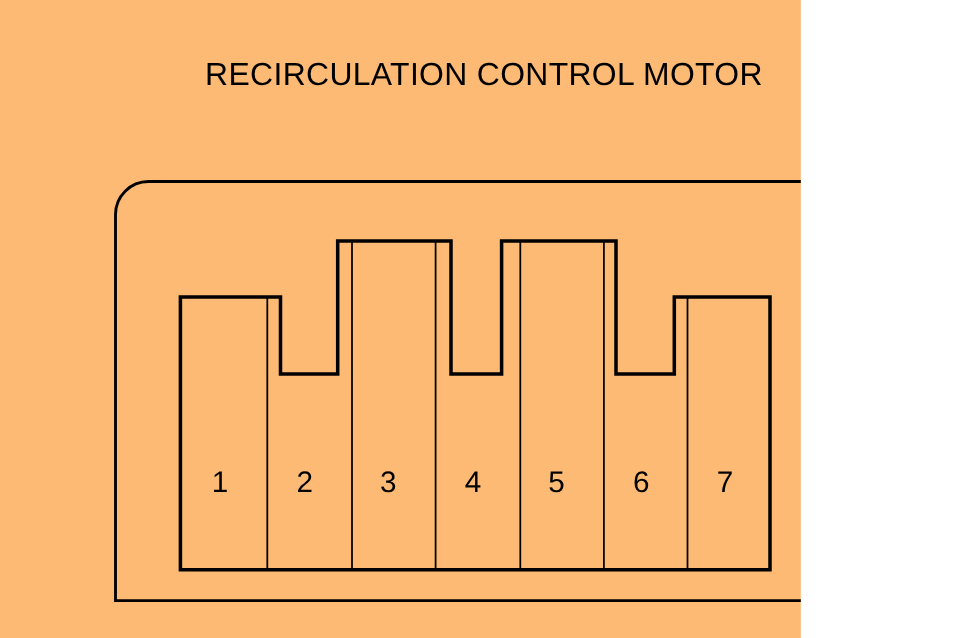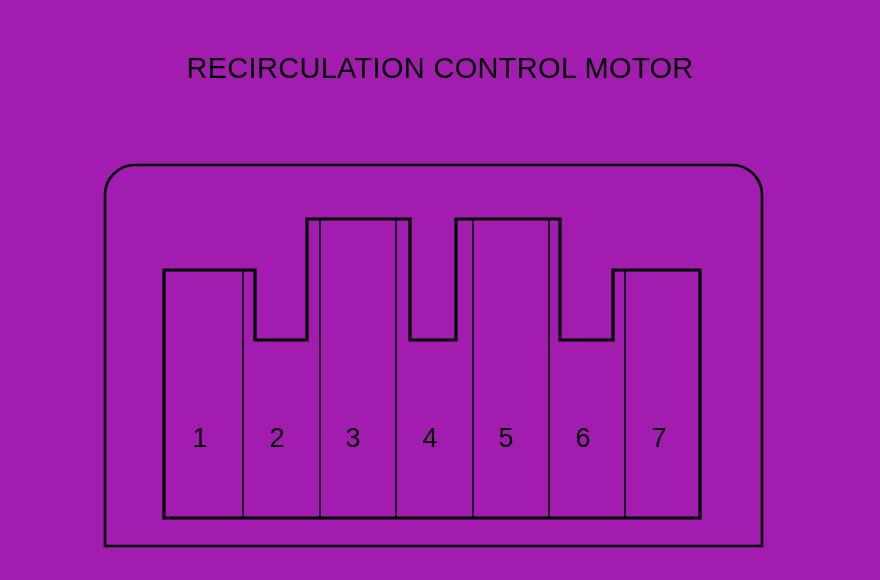--- a/index.html
+++ b/index.html
@@ -5,23 +5,23 @@
   html, body {
     margin: 0;
     padding: 0;
     background: #ffffff;
   }
   body {
     font-family: "Liberation Sans", sans-serif;
   }
   #page {
     position: relative;
-    width: 880px;
+    width: 728px;
     height: 580px;
-    background: #a21caf;
+    background: #fdba74;
     overflow: hidden;
   }
   #diagram-title {
     position: absolute;
     left: 0;
     top: 52px;
     width: 880px;
     text-align: center;
     font-family: "Liberation Sans", sans-serif;
     font-size: 29px;

